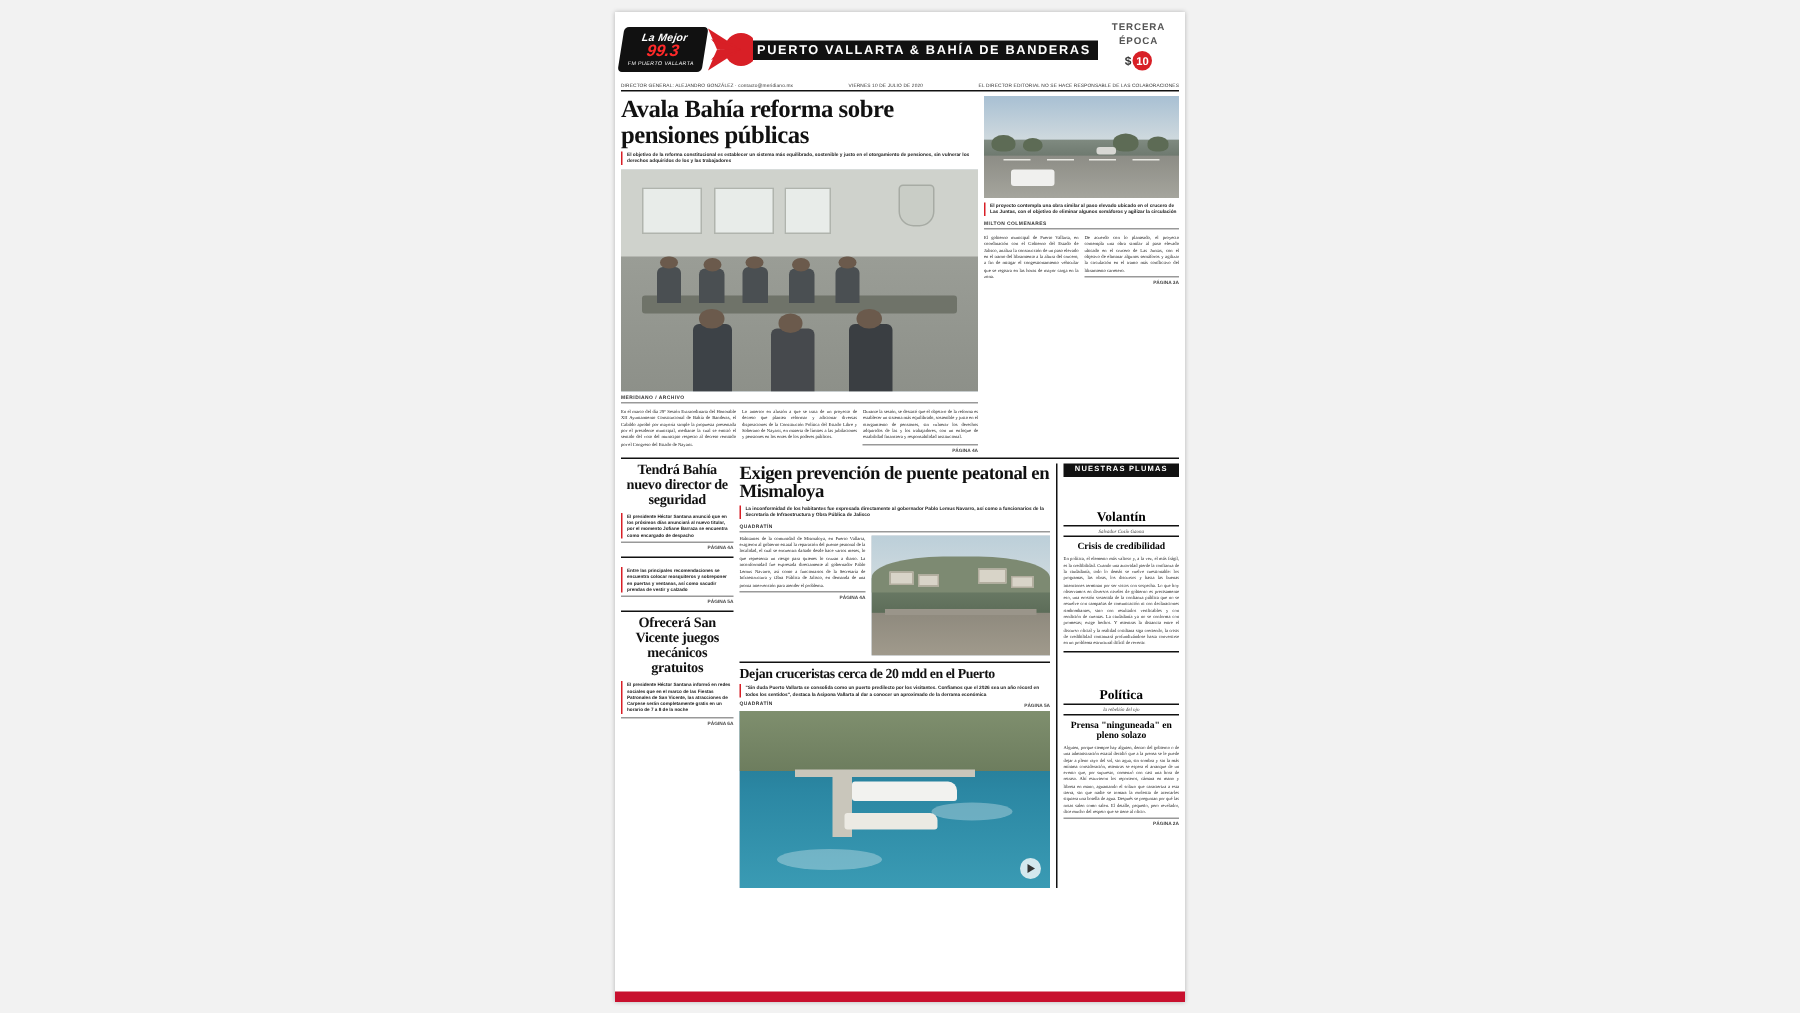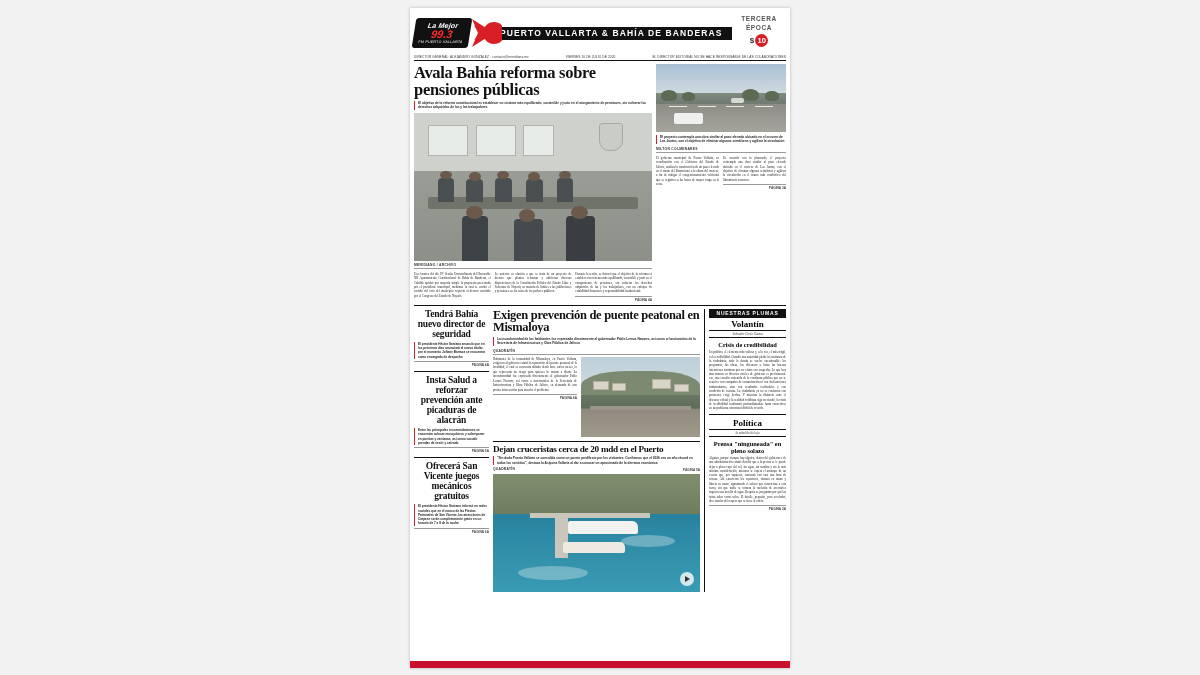--- a/index.html
+++ b/index.html
@@ -27,21 +27,21 @@
 
   .mh-burst{width:30px;height:34px;flex:0 0 30px;position:relative;margin-left:2px;}
   .mh-burst svg{display:block;}
 
   .mh-title{flex:1 1 auto;margin-left:-2px;}
   .mh-name{
     font-family:"Liberation Serif",serif;font-weight:bold;
     font-size:37px;line-height:34px;letter-spacing:-1px;color:#111;
   }
   .mh-strip{
-    background:#111;color:#fff;
+    background:#111;color:#fff;text-align:center;
     font-family:"Liberation Sans",sans-serif;font-weight:bold;
     font-size:8.5px;letter-spacing:1.1px;padding:1px 0 1.5px 0;margin-top:1px;
   }
   .mh-right{flex:0 0 54px;text-align:center;padding-bottom:6px;}
   .mh-epoca{font-family:"Liberation Sans",sans-serif;font-size:6.5px;font-weight:bold;color:#555;letter-spacing:.6px;line-height:9px;}
   .mh-price{display:flex;align-items:center;justify-content:center;gap:1px;margin-top:2px;}
   .mh-cur{font-family:"Liberation Sans",sans-serif;font-size:8px;font-weight:bold;color:#333;}
   .mh-coin{
     width:13px;height:13px;border-radius:50%;background:#d81f26;color:#fff;
     font-family:"Liberation Sans",sans-serif;font-size:7.5px;font-weight:bold;
@@ -144,21 +144,21 @@
   .quote{
     font-family:"Liberation Sans",sans-serif;font-weight:bold;font-size:3.2px;
     line-height:4.4px;color:#222;border-left:1.6px solid #d81f26;padding-left:3px;margin-top:2px;
   }
 
   
   .plumas-hd{
     background:#111;color:#fff;text-align:center;font-family:"Liberation Sans",sans-serif;
     font-weight:bold;font-size:5px;letter-spacing:.8px;padding:1.5px 0;
   }
-  .op-name{text-align:center;font-family:"Liberation Serif",serif;font-weight:bold;font-size:9px;margin-top:1px;line-height:10px;}
+  .op-name{text-align:center;font-family:"Liberation Serif",serif;font-weight:bold;font-size:9px;margin-top:21px;line-height:10px;}
   .op-author{text-align:center;font-family:"Liberation Serif",serif;font-style:italic;font-size:3.3px;color:#333;
              border-top:.6px solid #111;border-bottom:.6px solid #111;margin-top:1.5px;padding:1px 0;}
   .op-title{text-align:center;font-family:"Liberation Serif",serif;font-weight:bold;font-size:6.4px;line-height:7px;margin-top:2.5px;}
   .op-body{font-size:3.05px;line-height:4.3px;text-align:justify;color:#222;margin-top:2.5px;}
 
   .bottom-bar{position:absolute;left:0;right:0;bottom:0;height:7px;background:#c8102e;}
   .bottom-pad{height:10px;}
 </style>
 </head>
 <body>
@@ -285,21 +285,20 @@
 
   <div class="mid">
 
     <div class="mid-left">
       <div class="brief">
         <div class="hl h-brief">Tendrá Bahía nuevo director de seguridad</div>
         <div class="brief-deck">El presidente Héctor Santana anunció que en los próximos días anunciará al nuevo titular, por el momento Jofiane Barraza se encuentra como encargado de despacho</div>
         <div class="pagina">PÁGINA 4A</div>
       </div>
       <div class="brief">
-        <div class="hl h-brief">Insta Salud a reforzar prevención ante picaduras de alacrán</div>
         <div class="brief-deck">Entre las principales recomendaciones se encuentra colocar mosquiteros y sobreponer en puertas y ventanas, así como sacudir prendas de vestir y calzado</div>
         <div class="pagina">PÁGINA 5A</div>
       </div>
       <div class="brief">
         <div class="hl h-brief">Ofrecerá San Vicente juegos mecánicos gratuitos</div>
         <div class="brief-deck">El presidente Héctor Santana informó en redes sociales que en el marco de las Fiestas Patronales de San Vicente, las atracciones de Carpese serán completamente gratis en un horario de 7 a 8 de la noche</div>
         <div class="pagina">PÁGINA 6A</div>
       </div>
     </div>
 

